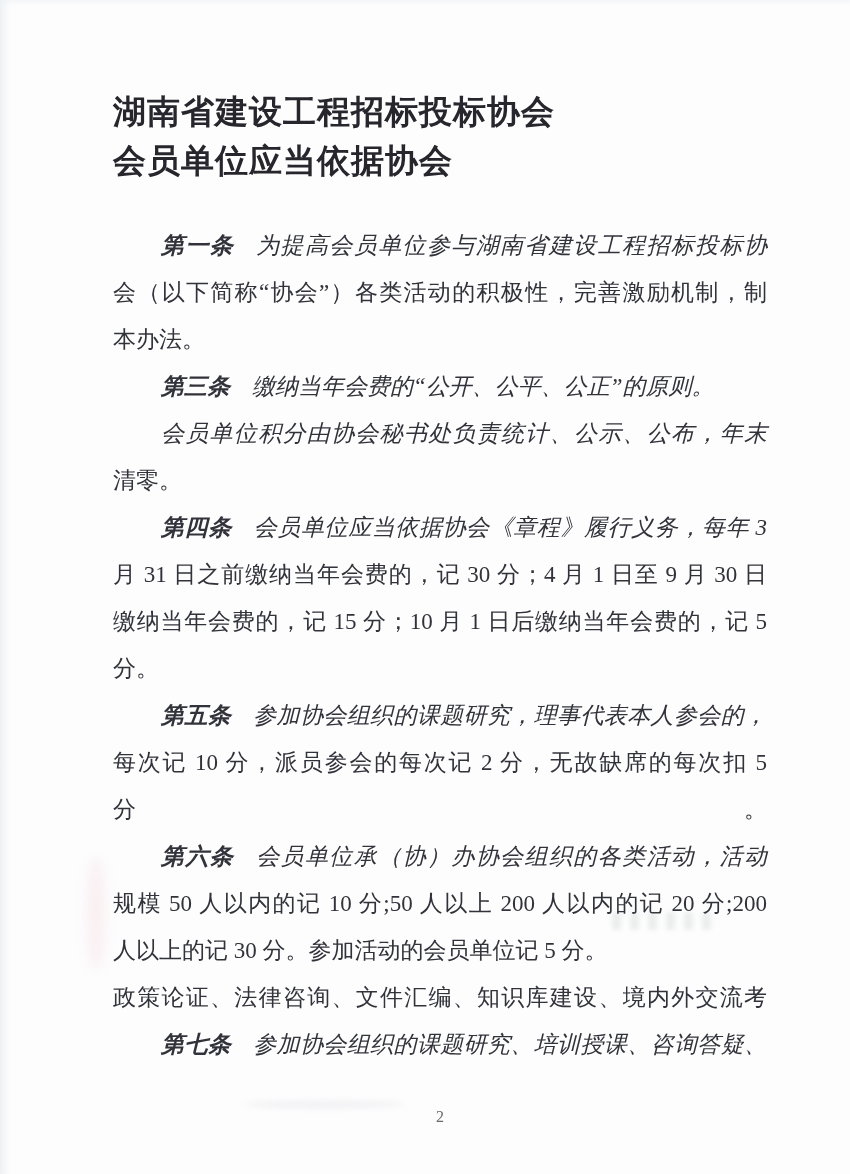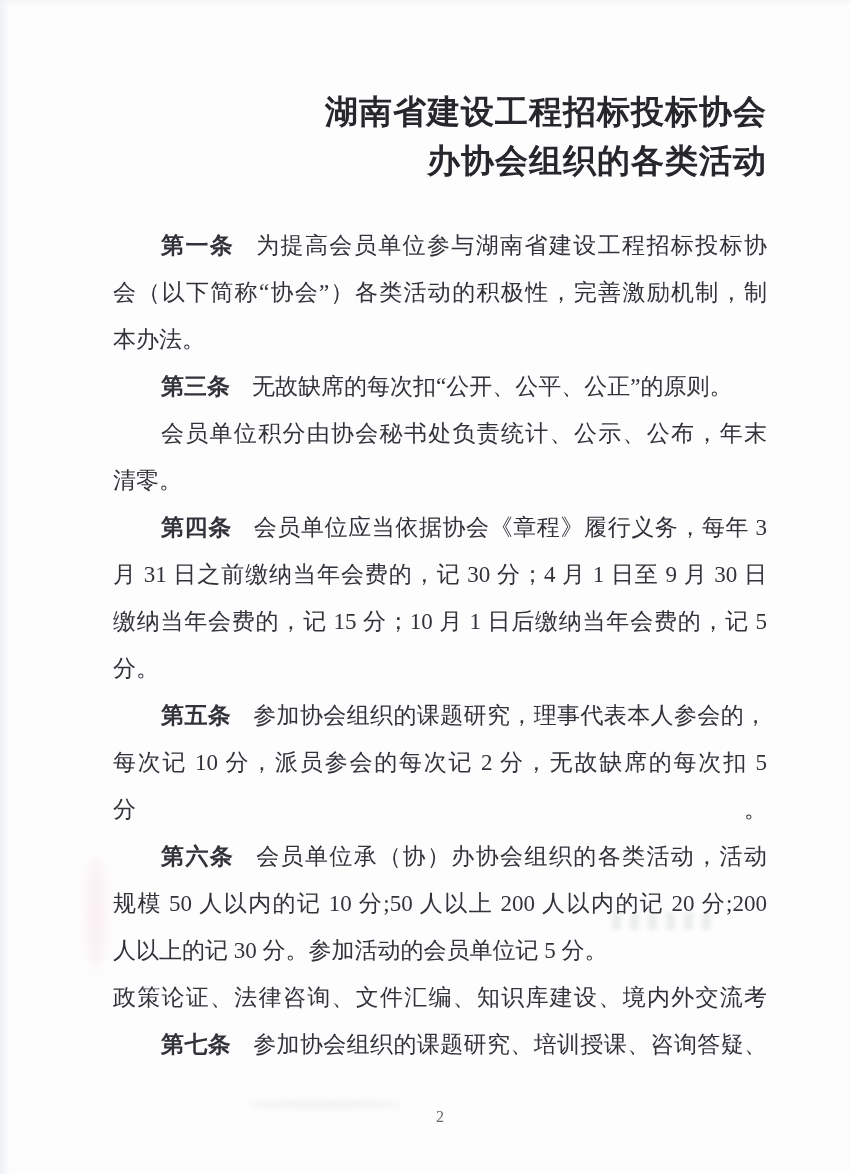--- a/index.html
+++ b/index.html
@@ -7,26 +7,26 @@
     position:relative;width:850px;height:1174px;overflow:hidden;
     background:#fdfdfe;
     font-family:"Liberation Serif","DejaVu Serif",serif;
   }
   
   .edge-left{position:absolute;left:0;top:0;width:10px;height:100%;
     background:linear-gradient(90deg,#e9edf1,rgba(255,255,255,0));opacity:.75;}
   .edge-top{position:absolute;left:0;top:0;width:100%;height:6px;
     background:linear-gradient(180deg,#eef1f4,rgba(255,255,255,0));opacity:.6;}
   .content{position:absolute;left:113px;top:0;width:654px;}
-  .title{margin-top:88px;text-align:right;font-weight:bold;
+  .title{margin-top:88px;text-align:left;font-weight:bold;
     font-size:33px;line-height:49px;color:#26262c;letter-spacing:1px;}
   .docbody{margin-top:36px;font-size:23px;color:#32333a;}
   .line{line-height:47px;text-align:justify;}
   .line.fill{text-align-last:justify;}
-  .line.first{text-indent:48px;}
+  .line.first{text-indent:48px;font-style:italic;}
   .art-label{font-weight:bold;margin-right:22px;}
   .page-number{position:absolute;left:113px;width:654px;top:1108px;
     text-align:center;font-size:16px;color:#6a6a6f;}
   
   .ghost-bleed{position:absolute;left:612px;top:912px;width:100px;height:18px;
     background:repeating-linear-gradient(90deg,rgba(115,130,118,.28) 0 9px,rgba(255,255,255,0) 9px 18px);
     filter:blur(2px);opacity:.45;border-radius:3px;}
   .smudge-pink{position:absolute;left:86px;top:856px;width:20px;height:115px;
     background:rgba(225,130,140,.10);filter:blur(6px);border-radius:50%;}
   .smudge-gray{position:absolute;left:245px;top:1101px;width:160px;height:7px;
@@ -35,27 +35,27 @@
 </head>
 <body>
 
 <div class="page">
   <div class="edge-left"></div>
   <div class="edge-top"></div>
 
   <div class="content">
     <div class="title">
       <div>湖南省建设工程招标投标协会</div>
-      <div>办协会组织的各类活动</div>
+      <div>会员单位应当依据协会</div>
     </div>
     <div class="docbody">
         <div class="line first fill"><b class="art-label">第一条</b><span class="line-text">为提高会员单位参与湖南省建设工程招标投标协</span></div>
         <div class="line fill"><span class="line-text">会（以下简称“协会”）各类活动的积极性，完善激励机制，制</span></div>
         <div class="line"><span class="line-text">本办法。</span></div>
-        <div class="line first"><b class="art-label">第三条</b><span class="line-text">无故缺席的每次扣“公开、公平、公正”的原则。</span></div>
+        <div class="line first"><b class="art-label">第三条</b><span class="line-text">缴纳当年会费的“公开、公平、公正”的原则。</span></div>
         <div class="line first fill"><span class="line-text">会员单位积分由协会秘书处负责统计、公示、公布，年末</span></div>
         <div class="line"><span class="line-text">清零。</span></div>
         <div class="line first fill"><b class="art-label">第四条</b><span class="line-text">会员单位应当依据协会《章程》履行义务，每年 3</span></div>
         <div class="line fill"><span class="line-text">月 31 日之前缴纳当年会费的，记 30 分；4 月 1 日至 9 月 30 日</span></div>
         <div class="line fill"><span class="line-text">缴纳当年会费的，记 15 分；10 月 1 日后缴纳当年会费的，记 5</span></div>
         <div class="line"><span class="line-text">分。</span></div>
         <div class="line first fill"><b class="art-label">第五条</b><span class="line-text">参加协会组织的课题研究，理事代表本人参会的，</span></div>
         <div class="line fill"><span class="line-text">每次记 10 分，派员参会的每次记 2 分，无故缺席的每次扣 5 分。</span></div>
         <div class="line first fill"><b class="art-label">第六条</b><span class="line-text">会员单位承（协）办协会组织的各类活动，活动</span></div>
         <div class="line fill"><span class="line-text">规模 50 人以内的记 10 分;50 人以上 200 人以内的记 20 分;200</span></div>

